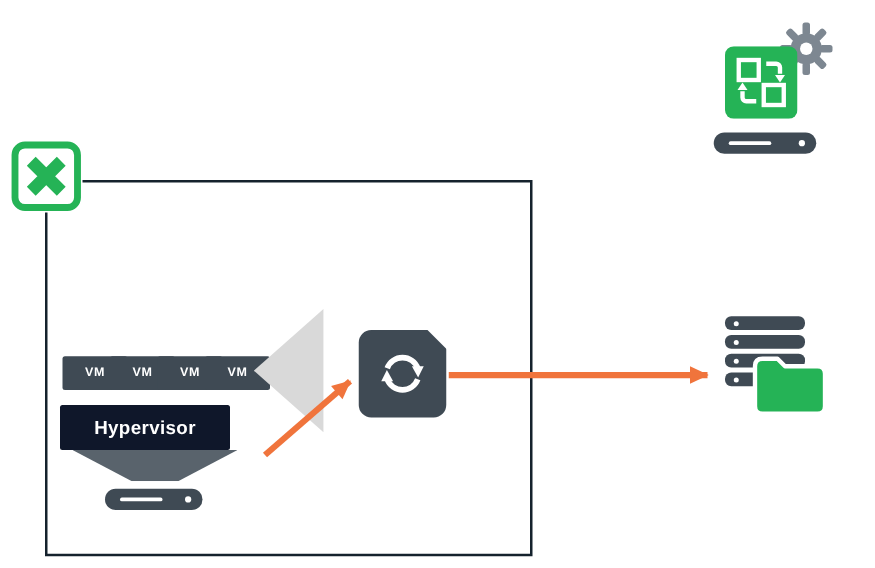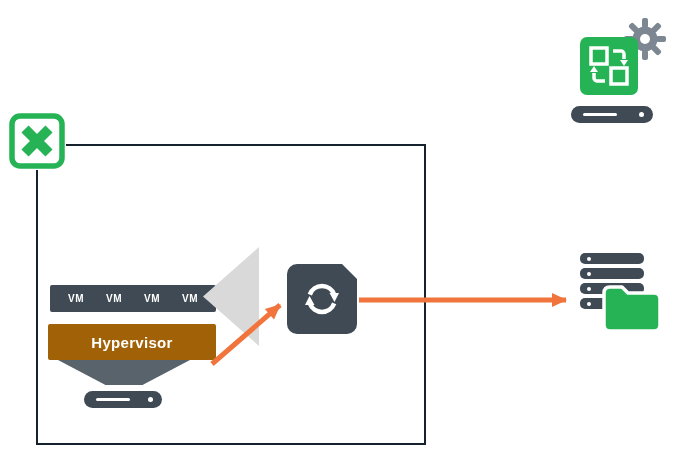--- a/index.html
+++ b/index.html
@@ -19,22 +19,22 @@
   .vm-tile {
     position:absolute; top:285px; width:52px; height:27px;
     background:#3f4a54; color:#ffffff; border-radius:2px;
     display:flex; align-items:center; justify-content:center;
     font-size:10px; font-weight:bold; letter-spacing:0.5px;
   }
   .vm-0 { left:50px; } .vm-1 { left:88px; } .vm-2 { left:126px; } .vm-3 { left:164px; }
 
   
   .hypervisor {
-    left:48px; top:324px; width:168px; height:36px;
-    background:#a16207; color:#ffffff; border-radius:2px;
+    left:48px; top:324px; width:136px; height:36px;
+    background:#0f172a; color:#ffffff; border-radius:2px;
     display:flex; align-items:center; justify-content:center;
     font-size:15px; font-weight:bold; letter-spacing:0.3px;
   }
   .hv-stand {
     left:58px; top:360px; width:132px; height:25px; background:#59636c;
     clip-path:polygon(0 0, 100% 0, 64% 100%, 36% 100%);
   }
 
   
   .server-bar {

